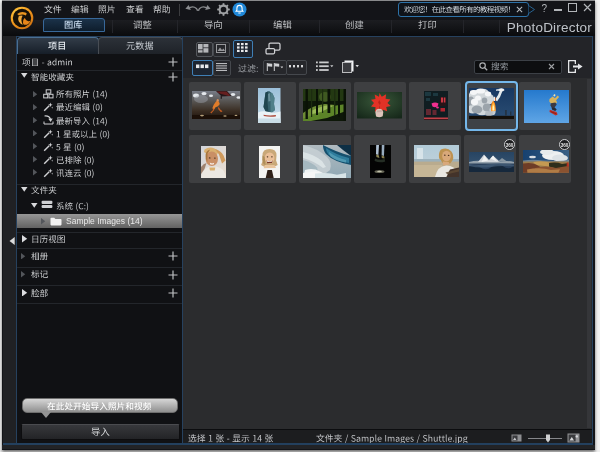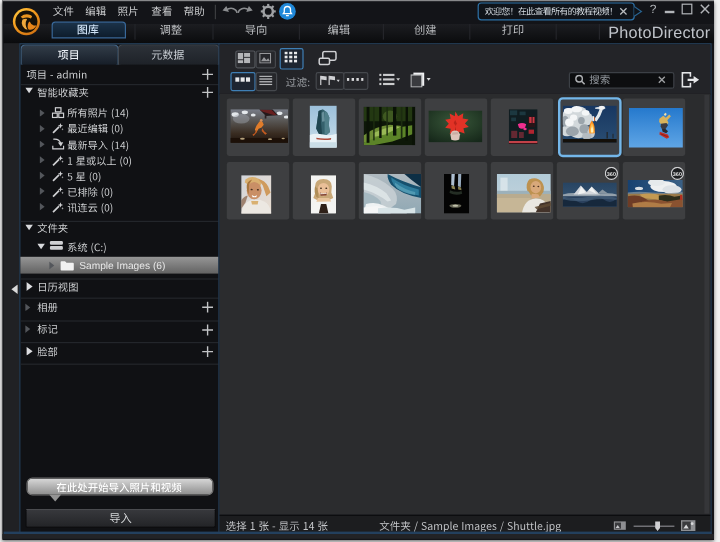--- a/index.html
+++ b/index.html
@@ -236,21 +236,21 @@
 <svg class="p" style="left:56.0px;top:199.6px" width="34" height="13" viewBox="0 -9.27 34 13">
       <path fill="#d2d4d6" d="M2.4 -1.9C2.0 -1.3 1.3 -0.7 0.6 -0.3C0.8 -0.2 1.0 0.1 1.2 0.2C1.8 -0.3 2.6 -1.0 3.1 -1.7ZM5.4 -1.6C6.1 -1.1 7.0 -0.3 7.4 0.2L8.0 -0.2C7.5 -0.7 6.6 -1.4 5.9 -1.9ZM5.6 -3.8C5.9 -3.6 6.1 -3.3 6.3 -3.1L2.6 -2.8C3.9 -3.5 5.2 -4.2 6.4 -5.2L5.9 -5.6C5.5 -5.3 5.0 -4.9 4.6 -4.6L2.5 -4.5C3.1 -4.9 3.7 -5.5 4.3 -6.1C5.4 -6.2 6.5 -6.3 7.3 -6.5L6.8 -7.1C5.4 -6.7 3.0 -6.5 0.9 -6.4C1.0 -6.3 1.1 -6.0 1.1 -5.8C1.8 -5.9 2.6 -5.9 3.4 -6.0C2.9 -5.4 2.2 -4.9 2.0 -4.8C1.8 -4.6 1.5 -4.5 1.4 -4.4C1.4 -4.3 1.5 -4.0 1.6 -3.9C1.7 -3.9 2.0 -4.0 3.7 -4.1C3.0 -3.6 2.4 -3.3 2.1 -3.1C1.6 -2.9 1.2 -2.7 0.9 -2.7C1.0 -2.5 1.1 -2.2 1.1 -2.1C1.3 -2.2 1.7 -2.2 4.0 -2.4L4.0 -0.2C4.0 -0.1 4.0 -0.0 3.8 -0.0C3.7 -0.0 3.2 -0.0 2.7 -0.1C2.8 0.1 2.9 0.4 3.0 0.6C3.6 0.6 4.0 0.6 4.3 0.5C4.6 0.4 4.6 0.2 4.6 -0.2L4.6 -2.4L6.8 -2.6C7.0 -2.3 7.2 -2.1 7.4 -1.8L7.9 -2.1C7.5 -2.7 6.8 -3.4 6.1 -4.0ZM14.4 -3.0L14.4 -0.3C14.4 0.3 14.6 0.5 15.2 0.5C15.3 0.5 15.8 0.5 15.9 0.5C16.4 0.5 16.6 0.2 16.6 -1.0C16.5 -1.0 16.2 -1.1 16.1 -1.2C16.1 -0.2 16.0 -0.1 15.9 -0.1C15.8 -0.1 15.4 -0.1 15.3 -0.1C15.1 -0.1 15.1 -0.1 15.1 -0.3L15.1 -3.0ZM12.8 -3.0C12.8 -1.3 12.6 -0.4 11.2 0.1C11.3 0.3 11.5 0.5 11.6 0.7C13.1 0.0 13.4 -1.1 13.5 -3.0ZM8.9 -0.5L9.0 0.2C9.8 -0.1 10.8 -0.4 11.7 -0.7L11.6 -1.2C10.6 -0.9 9.5 -0.6 8.9 -0.5ZM13.6 -7.0C13.7 -6.7 13.9 -6.2 14.0 -5.9L12.0 -5.9L12.0 -5.3L13.5 -5.3C13.1 -4.8 12.5 -4.0 12.3 -3.8C12.2 -3.7 12.0 -3.6 11.8 -3.6C11.9 -3.4 12.0 -3.1 12.0 -3.0C12.2 -3.1 12.6 -3.1 15.7 -3.4C15.8 -3.2 15.9 -2.9 16.0 -2.8L16.6 -3.1C16.3 -3.6 15.8 -4.4 15.3 -5.0L14.8 -4.7C15.0 -4.5 15.2 -4.2 15.4 -3.9L13.0 -3.7C13.4 -4.2 13.9 -4.8 14.2 -5.3L16.6 -5.3L16.6 -5.9L14.1 -5.9L14.7 -6.1C14.6 -6.3 14.3 -6.8 14.1 -7.2ZM9.0 -3.6C9.1 -3.7 9.3 -3.7 10.4 -3.8C10.0 -3.3 9.7 -2.9 9.5 -2.7C9.2 -2.4 9.0 -2.2 8.8 -2.2C8.9 -2.0 9.0 -1.7 9.1 -1.5C9.2 -1.7 9.5 -1.8 11.6 -2.2C11.6 -2.3 11.6 -2.6 11.6 -2.8L10.0 -2.5C10.7 -3.2 11.3 -4.1 11.8 -5.0L11.3 -5.4C11.1 -5.1 10.9 -4.7 10.7 -4.4L9.7 -4.3C10.2 -5.1 10.7 -6.0 11.1 -6.9L10.5 -7.2C10.1 -6.1 9.5 -5.0 9.3 -4.8C9.1 -4.5 8.9 -4.3 8.8 -4.2C8.9 -4.1 9.0 -3.7 9.0 -3.6ZM21.4 1.7L21.9 1.5C21.2 0.2 20.8 -1.2 20.8 -2.6C20.8 -4.1 21.2 -5.5 21.9 -6.7L21.4 -7.0C20.6 -5.7 20.2 -4.3 20.2 -2.6C20.2 -1.0 20.6 0.4 21.4 1.7ZM25.5 0.1C26.3 0.1 26.9 -0.2 27.4 -0.8L26.9 -1.3C26.5 -0.8 26.1 -0.6 25.5 -0.6C24.3 -0.6 23.6 -1.6 23.6 -3.1C23.6 -4.7 24.3 -5.7 25.5 -5.7C26.1 -5.7 26.5 -5.4 26.8 -5.1L27.2 -5.6C26.9 -6.0 26.3 -6.3 25.5 -6.3C23.9 -6.3 22.7 -5.1 22.7 -3.1C22.7 -1.1 23.9 0.1 25.5 0.1ZM28.9 -3.3C29.2 -3.3 29.4 -3.6 29.4 -3.9C29.4 -4.3 29.2 -4.5 28.9 -4.5C28.5 -4.5 28.3 -4.3 28.3 -3.9C28.3 -3.6 28.5 -3.3 28.9 -3.3ZM28.9 0.1C29.2 0.1 29.4 -0.1 29.4 -0.5C29.4 -0.8 29.2 -1.1 28.9 -1.1C28.5 -1.1 28.3 -0.8 28.3 -0.5C28.3 -0.1 28.5 0.1 28.9 0.1ZM30.9 1.7C31.7 0.4 32.1 -1.0 32.1 -2.6C32.1 -4.3 31.7 -5.7 30.9 -7.0L30.4 -6.7C31.1 -5.5 31.5 -4.1 31.5 -2.6C31.5 -1.2 31.1 0.2 30.4 1.5Z"></path>
     </svg>
 <div class="p" style="left:17px;top:214px;width:165px;height:13.5px;background:linear-gradient(#969696,#626262)"></div>
 <svg class="p" style="left:41px;top:218px" width="4.5" height="6.5" viewBox="0 0 4.5 6.5">
       <path fill="#53565b" d="M0 0 L4.2 3.25 L0 6.5 Z"></path>
     </svg>
 <svg class="p" style="left:50px;top:216.5px" width="12" height="9" viewBox="0 0 12 9">
       <path fill="#f2f2f2" d="M0.5 1.5 Q0.5 0.7 1.3 0.7 L4.2 0.7 L5.4 2 L10.7 2 Q11.5 2 11.5 2.8 L11.5 7.6 Q11.5 8.4 10.7 8.4 L1.3 8.4 Q0.5 8.4 0.5 7.6 Z"></path>
     </svg>
-<div class="p" style="left:66px;top:216.4px;color:#e8e8e8;font-size:8.5px">Sample Images (6)</div>
+<div class="p" style="left:66px;top:216.4px;color:#e8e8e8;font-size:8.5px">Sample Images (14)</div>
 <div class="p" style="left:17px;top:231.5px;width:165px;height:1px;background:#23262b"></div>
 <svg class="p" style="left:22px;top:235.4px" width="5.5" height="7.5" viewBox="0 0 5.5 7.5">
       <path fill="#dcdde0" d="M0 0 L5.2 3.75 L0 7.5 Z"></path>
     </svg>
 <svg class="p" style="left:31.0px;top:233.0px" width="36" height="13" viewBox="0 -9.37 36 13">
       <path fill="#d4d6d8" d="M2.2 -3.0L6.5 -3.0L6.5 -0.6L2.2 -0.6ZM2.2 -3.7L2.2 -6.0L6.5 -6.0L6.5 -3.7ZM1.5 -6.6L1.5 0.6L2.2 0.6L2.2 0.0L6.5 0.0L6.5 0.6L7.2 0.6L7.2 -6.6ZM9.6 -6.8L9.6 -4.1C9.6 -2.8 9.5 -1.0 8.9 0.3C9.1 0.4 9.3 0.6 9.5 0.7C10.1 -0.7 10.2 -2.7 10.2 -4.1L10.2 -6.2L16.7 -6.2L16.7 -6.8ZM12.8 -5.7C12.8 -5.2 12.8 -4.8 12.8 -4.3L10.8 -4.3L10.8 -3.7L12.7 -3.7C12.6 -2.0 12.1 -0.6 10.4 0.2C10.6 0.3 10.8 0.5 10.9 0.6C12.7 -0.3 13.2 -1.8 13.4 -3.7L15.6 -3.7C15.5 -1.3 15.4 -0.4 15.1 -0.2C15.0 -0.1 14.9 -0.1 14.8 -0.1C14.6 -0.1 14.0 -0.1 13.5 -0.1C13.6 0.1 13.7 0.3 13.7 0.5C14.2 0.6 14.7 0.6 15.0 0.5C15.3 0.5 15.5 0.5 15.7 0.2C16.0 -0.1 16.2 -1.2 16.3 -4.0C16.3 -4.1 16.3 -4.3 16.3 -4.3L13.5 -4.3C13.5 -4.8 13.5 -5.2 13.5 -5.7ZM21.1 -6.8L21.1 -2.2L21.7 -2.2L21.7 -6.2L24.4 -6.2L24.4 -2.2L25.0 -2.2L25.0 -6.8ZM18.5 -6.9C18.8 -6.6 19.2 -6.1 19.3 -5.8L19.8 -6.1C19.7 -6.4 19.3 -6.9 19.0 -7.2ZM22.7 -5.6L22.7 -3.9C22.7 -2.6 22.4 -0.9 20.2 0.2C20.4 0.3 20.6 0.6 20.7 0.7C21.9 0.0 22.6 -0.9 23.0 -1.8L23.0 -0.2C23.0 0.4 23.2 0.6 23.8 0.6L24.6 0.6C25.3 0.6 25.4 0.2 25.5 -1.1C25.3 -1.2 25.1 -1.3 25.0 -1.4C24.9 -0.2 24.9 0.1 24.6 0.1L23.9 0.1C23.6 0.1 23.6 0.0 23.6 -0.2L23.6 -2.4L23.1 -2.4C23.3 -2.9 23.3 -3.4 23.3 -3.9L23.3 -5.6ZM17.7 -5.7L17.7 -5.2L19.8 -5.2C19.3 -4.1 18.4 -3.0 17.5 -2.4C17.6 -2.3 17.8 -1.9 17.8 -1.8C18.2 -2.0 18.5 -2.3 18.8 -2.7L18.8 0.7L19.4 0.7L19.4 -3.0C19.7 -2.6 20.1 -2.1 20.3 -1.9L20.7 -2.4C20.5 -2.6 19.9 -3.3 19.6 -3.6C20.0 -4.2 20.4 -4.9 20.6 -5.5L20.3 -5.8L20.1 -5.7ZM29.0 -2.4C29.7 -2.3 30.6 -2.0 31.1 -1.7L31.3 -2.1C30.9 -2.4 30.0 -2.7 29.3 -2.8ZM28.2 -1.3C29.4 -1.2 30.8 -0.8 31.7 -0.5L31.9 -1.0C31.1 -1.3 29.6 -1.6 28.5 -1.7ZM26.5 -6.8L26.5 0.7L27.1 0.7L27.1 0.3L33.0 0.3L33.0 0.7L33.7 0.7L33.7 -6.8ZM27.1 -0.2L27.1 -6.3L33.0 -6.3L33.0 -0.2ZM29.4 -6.1C28.9 -5.4 28.2 -4.7 27.5 -4.3C27.6 -4.2 27.8 -4.0 27.9 -3.9C28.2 -4.1 28.4 -4.3 28.7 -4.5C29.0 -4.2 29.3 -4.0 29.6 -3.7C28.9 -3.4 28.1 -3.1 27.3 -3.0C27.4 -2.9 27.5 -2.6 27.6 -2.5C28.4 -2.6 29.4 -3.0 30.2 -3.4C30.9 -3.0 31.7 -2.7 32.5 -2.5C32.6 -2.7 32.8 -2.9 32.9 -3.0C32.1 -3.2 31.4 -3.4 30.7 -3.7C31.3 -4.1 31.9 -4.6 32.2 -5.2L31.9 -5.4L31.8 -5.4L29.5 -5.4C29.7 -5.6 29.8 -5.7 29.9 -5.9ZM29.1 -4.8L29.1 -4.9L31.3 -4.9C31.0 -4.6 30.6 -4.3 30.2 -4.0C29.7 -4.2 29.3 -4.5 29.1 -4.8Z"></path>
     </svg>
 <div class="p" style="left:17px;top:248px;width:165px;height:1px;background:#23262b"></div>
 <svg class="p" style="left:21px;top:252.9px" width="4.5" height="6.5" viewBox="0 0 4.5 6.5">
       <path fill="#53565b" d="M0 0 L4.2 3.25 L0 6.5 Z"></path>

